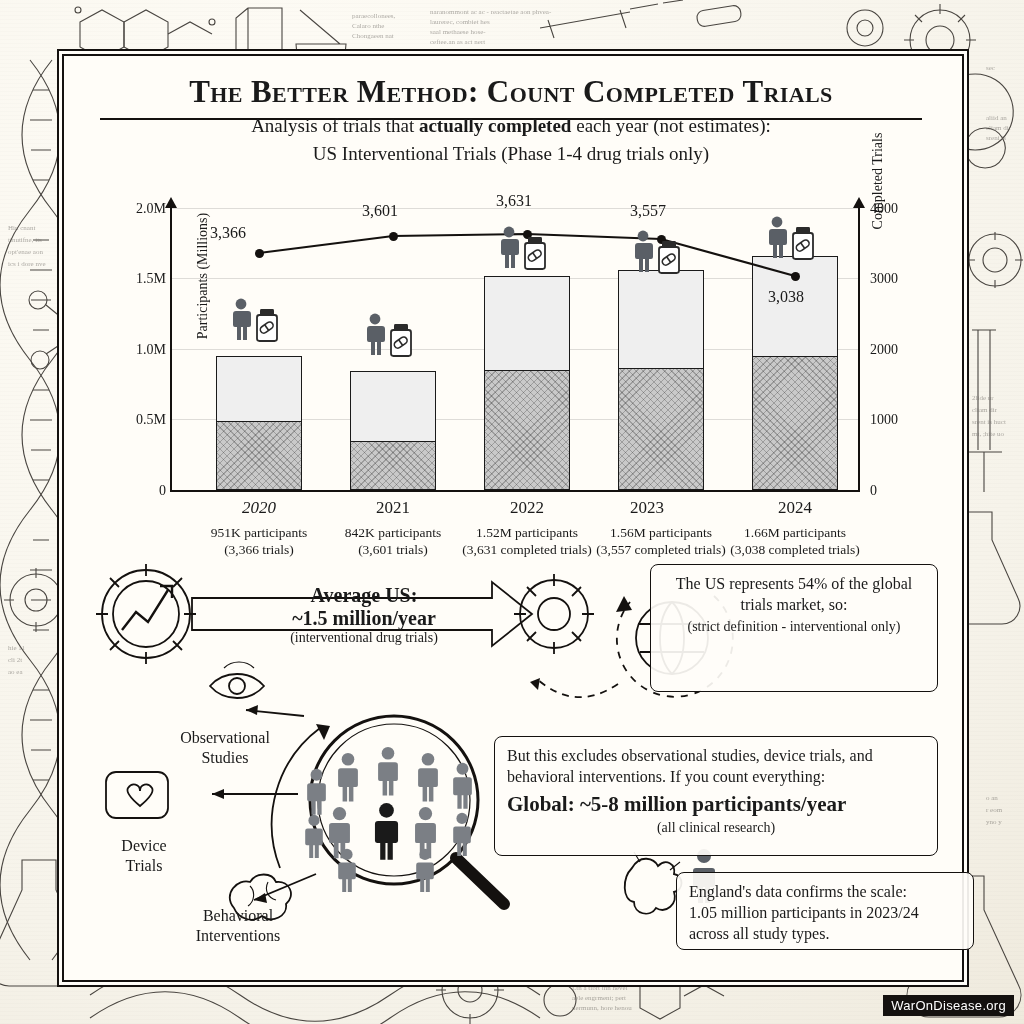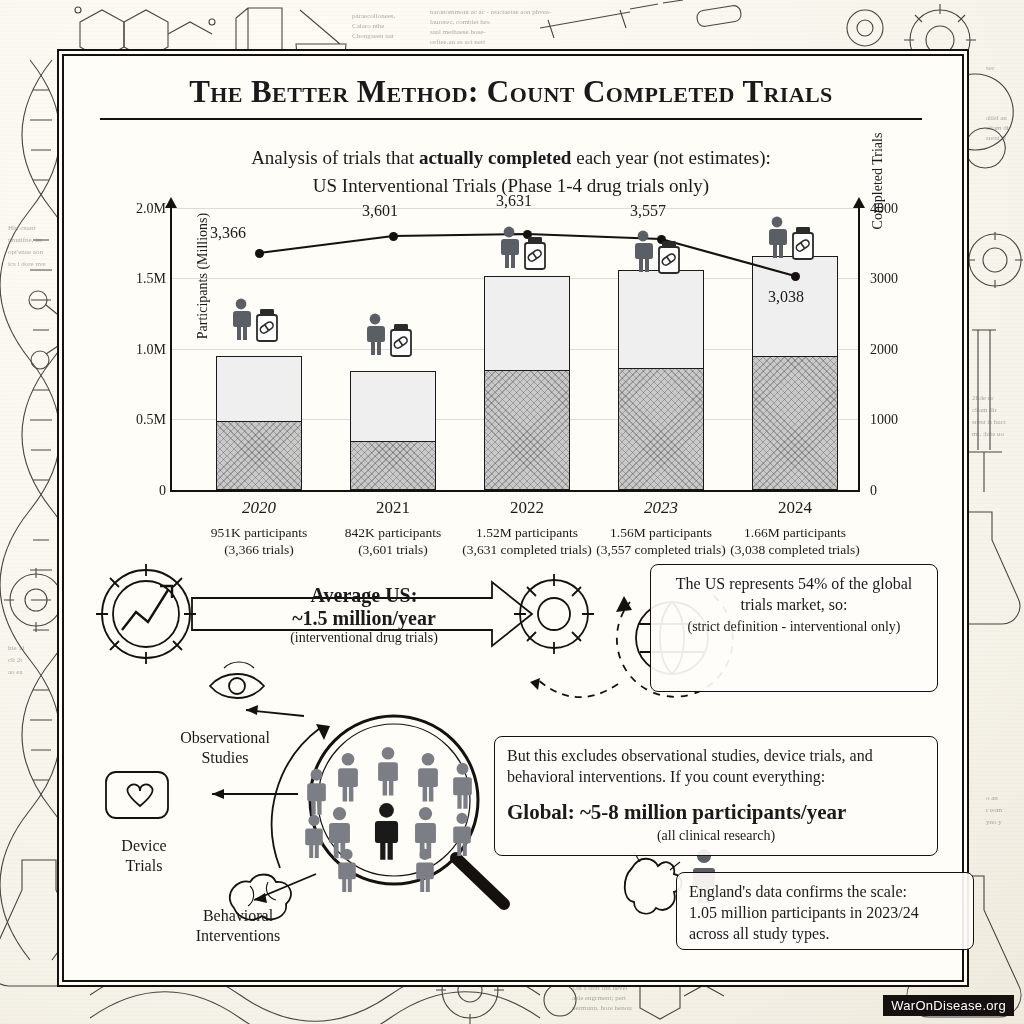--- a/index.html
+++ b/index.html
@@ -30,21 +30,21 @@
     text-align:center;
     font-size:31px;
     letter-spacing:.4px;
     font-variant:small-caps;
     font-weight:700;
   }
   .title-rule{
     position:absolute;left:100px;top:118px;width:822px;height:2px;background:#14110f;
   }
   .subtitle{
-    position:absolute;left:82px;top:144px;width:858px;text-align:center;
+    position:absolute;left:82px;top:112px;width:858px;text-align:center;
     font-size:19px;line-height:28px;
   }
   .subtitle b{font-weight:700;}
 
   
   .chart-wrap{
     position:absolute;left:92px;top:196px;width:840px;height:360px;
   }
   .plot{
     position:absolute;left:78px;top:12px;width:690px;height:282px;
@@ -362,21 +362,21 @@
         <g transform="rotate(-35 12 20)">
             <rect x="5" y="16" width="14" height="7" rx="3.5" fill="#fff" stroke="#2b2b2b" stroke-width="1.6"></rect>
             <line x1="12" y1="16" x2="12" y2="23" stroke="#2b2b2b" stroke-width="1.6"></line>
           </g>
       </svg>
     </div>
 
     <div class="xtick" style="left:29px;font-style:italic;">2020</div>
     <div class="xtick" style="left:163px;">2021</div>
     <div class="xtick" style="left:297px;">2022</div>
-    <div class="xtick" style="left:431px;font-style:italic;">2023</div>
+    <div class="xtick" style="left:417px;">2023</div>
     <div class="xtick" style="left:565px;">2024</div>
 
     <div class="xcap" style="left:-6px;">
       <div>951K participants</div>
       <div>(3,366 trials)</div>
     </div>
     <div class="xcap" style="left:128px;">
       <div>842K participants</div>
       <div>(3,601 trials)</div>
     </div>
@@ -511,21 +511,21 @@
     <div class="l3">(interventional drug trials)</div>
   </div>
 
   <div class="callout" style="left:566px;top:8px;width:288px;height:128px;text-align:center;">
     <div class="c-mid">The US represents 54% of the global trials market, so:</div>
     <div class="c-small" style="margin-top:3px;">(strict definition - interventional only)</div>
   </div>
 
   <div class="callout" style="left:410px;top:180px;width:444px;height:120px;">
     <div class="c-mid">But this excludes observational studies, device trials, and behavioral interventions. If you count everything:</div>
-    <div class="c-big" style="margin-top:12px;">Global: ~5-8 million participants/year</div>
+    <div class="c-big" style="margin-top:4px;">Global: ~5-8 million participants/year</div>
     <div class="c-small" style="text-align:center;margin-top:2px;">(all clinical research)</div>
   </div>
 
   <div class="callout" style="left:556px;top:316px;width:298px;height:78px;margin-left:36px;">
     <div class="c-mid">England's data confirms the scale:</div>
     <div class="c-mid">1.05 million participants in 2023/24</div>
     <div class="c-mid">across all study types.</div>
   </div>
 
   <div class="side-label" style="left:56px;top:172px;width:170px;">

